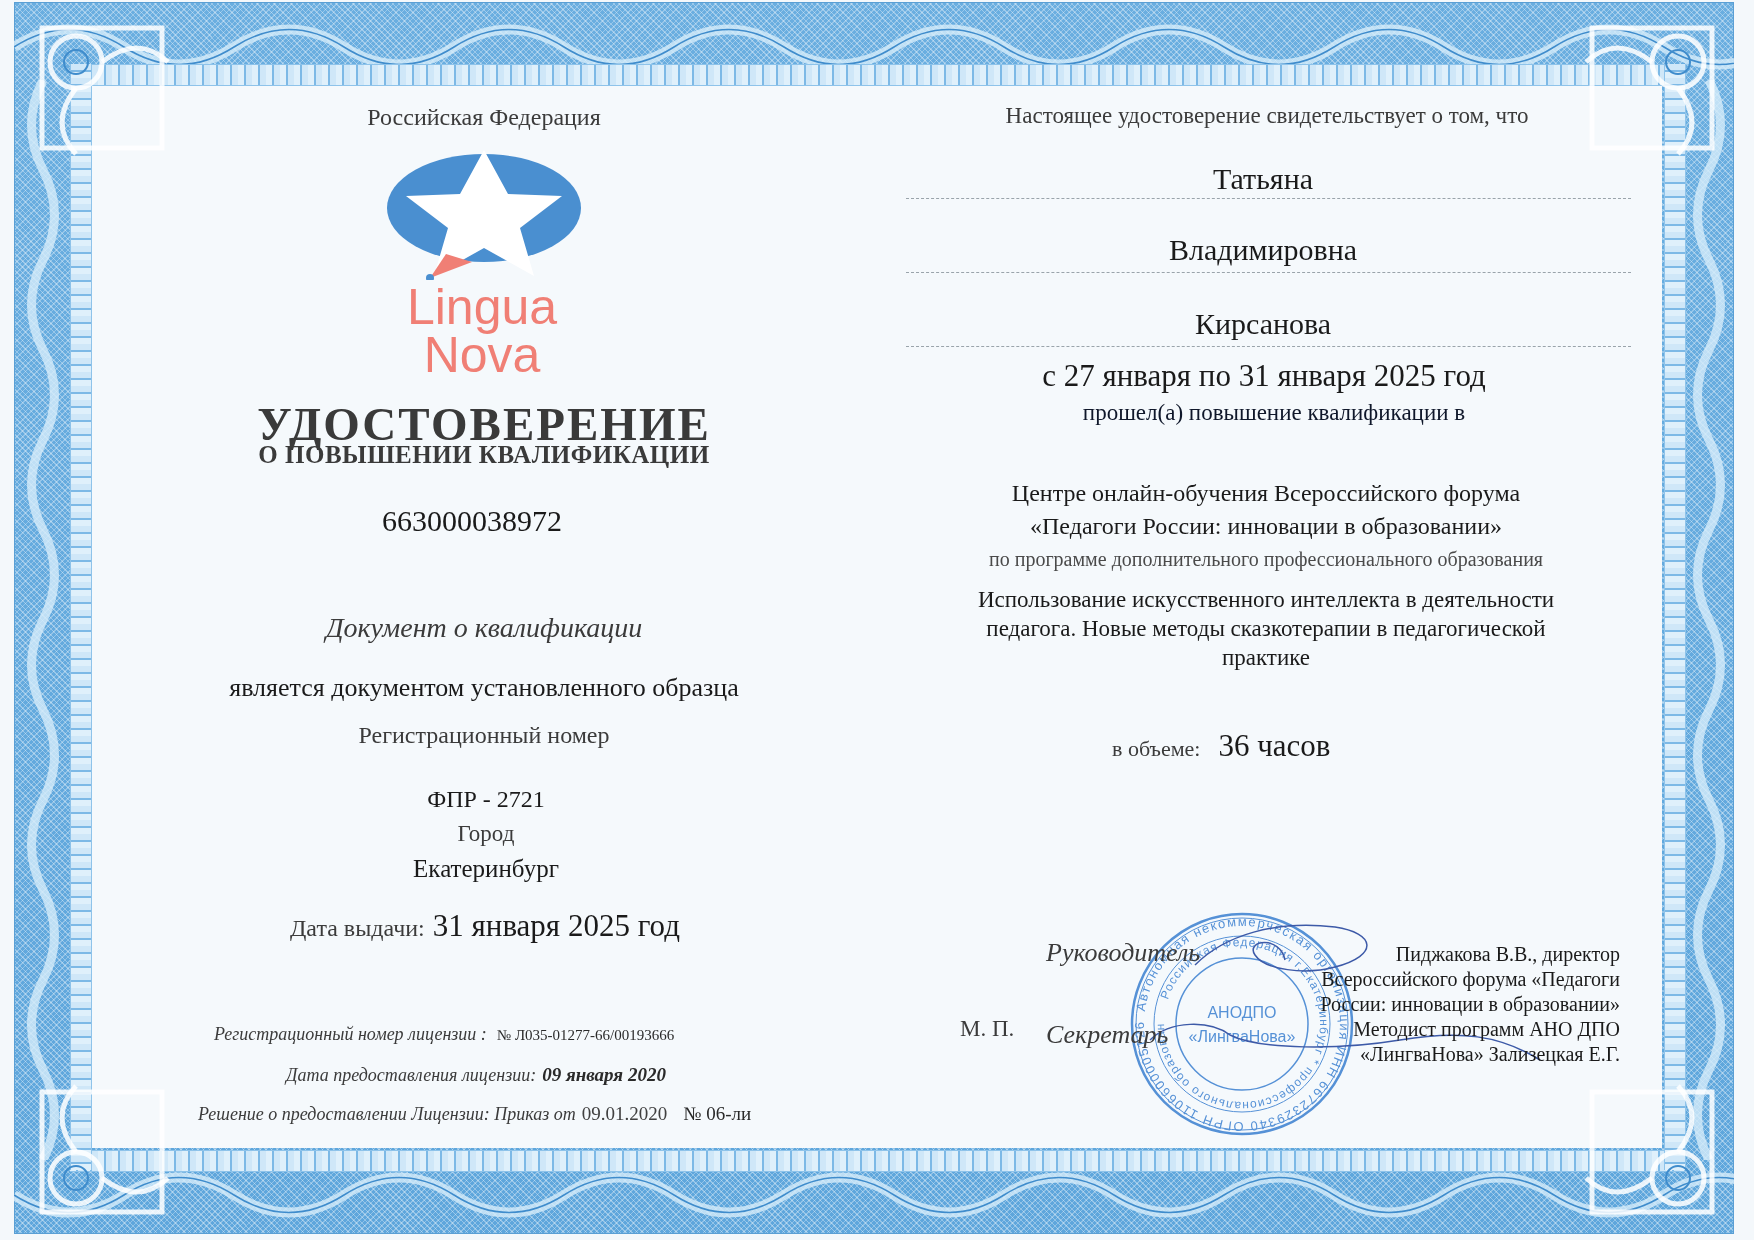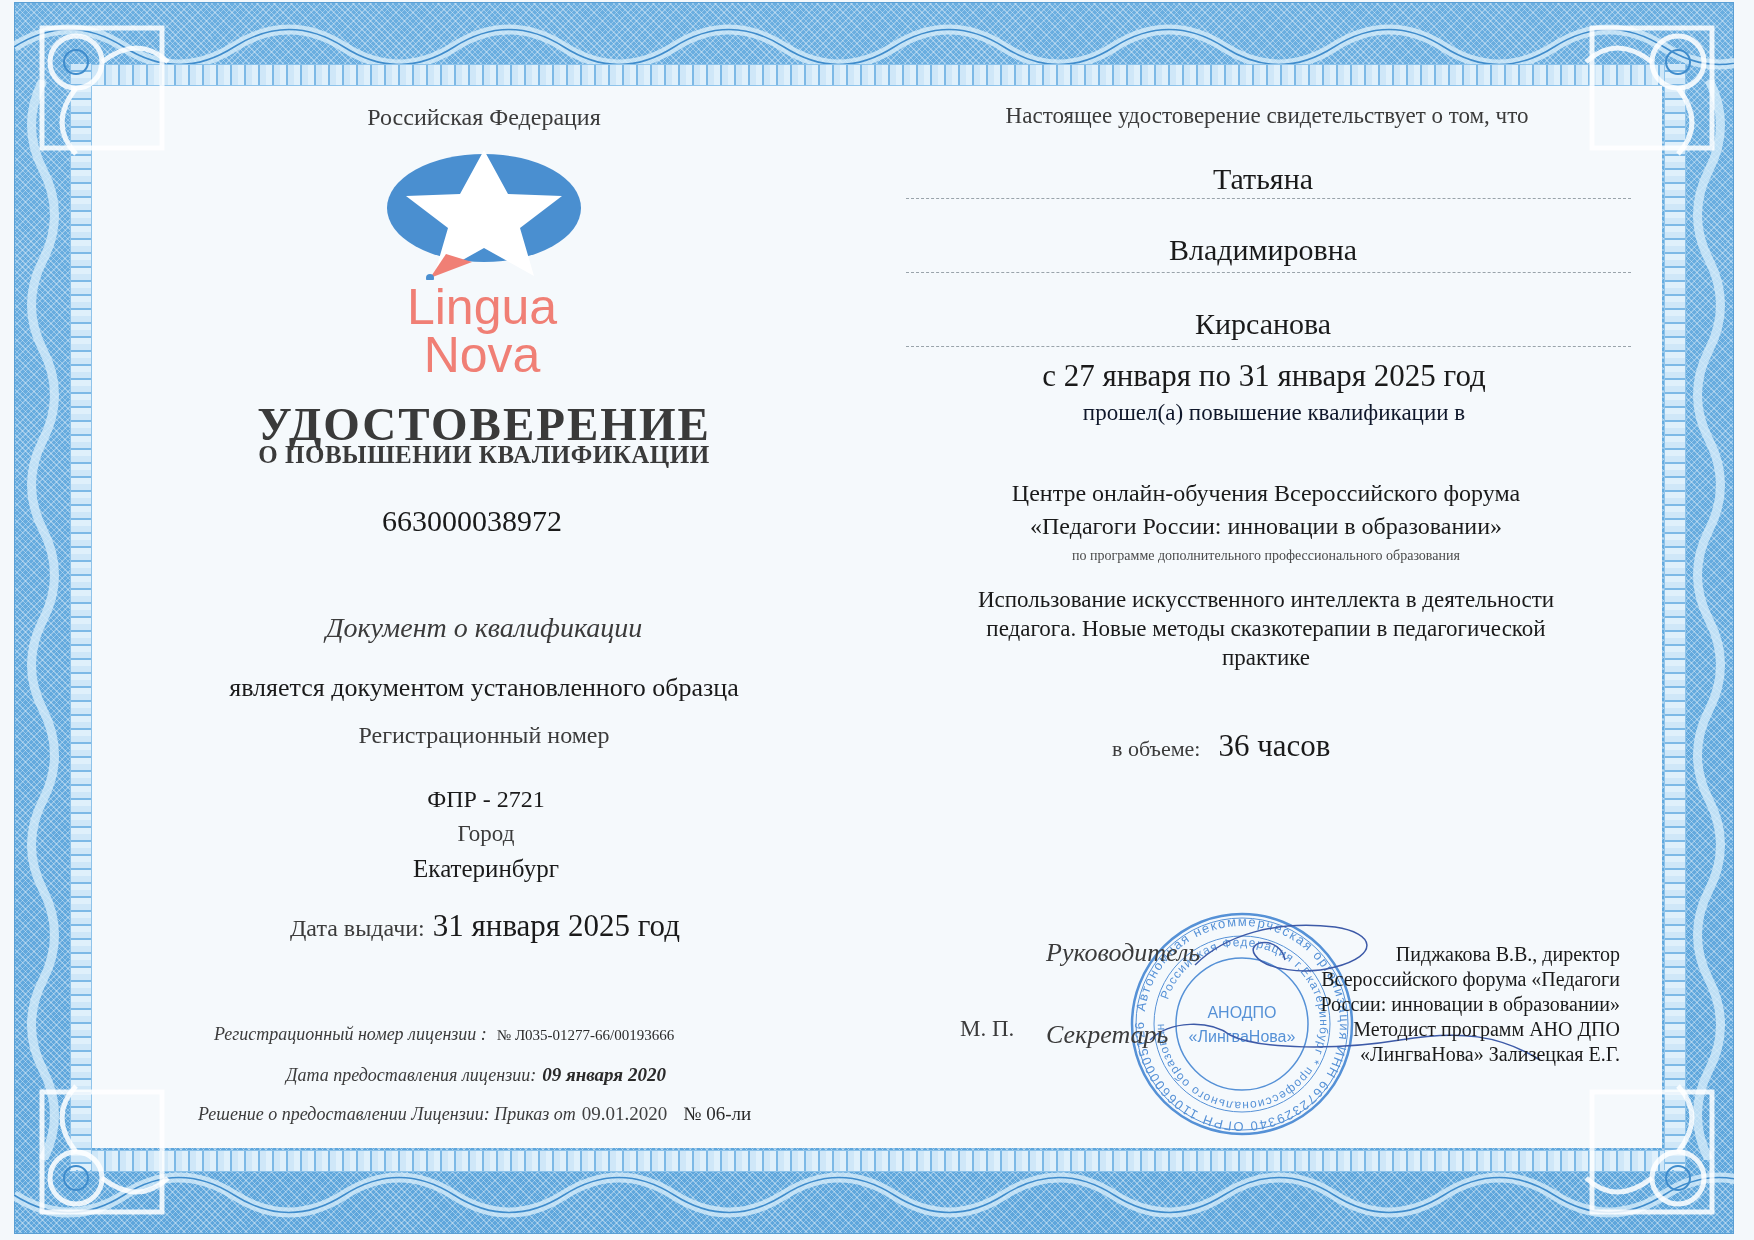--- a/index.html
+++ b/index.html
@@ -133,21 +133,21 @@
   <div class="abs center" style="left:1263px;top:233px;font-size:30px;">Владимировна</div>
   <div class="dotline" style="left:906px;top:272px;width:725px;"></div>
   <div class="abs center" style="left:1263px;top:307px;font-size:30px;">Кирсанова</div>
   <div class="dotline" style="left:906px;top:346px;width:725px;"></div>
 
   <div class="abs center" style="left:1264px;top:358px;font-size:31px;">с 27 января по 31 января 2025 год</div>
   <div class="abs center sans-serif-thin" style="left:1268px;top:400px;font-size:23px;color:#0f172a;margin-left:6px;">прошел(а) повышение квалификации в</div>
 
   <div class="abs center" style="left:1266px;top:480px;font-size:24px;">Центре онлайн-обучения Всероссийского форума</div>
   <div class="abs center" style="left:1266px;top:513px;font-size:24px;">«Педагоги России: инновации в образовании»</div>
-  <div class="abs center sans-serif-thin" style="left:1266px;top:548px;font-size:14px;color:#4a4a4a;">по программе дополнительного профессионального образования</div>
+  <div class="abs center sans-serif-thin" style="left:1266px;top:548px;font-size:20px;color:#4a4a4a;">по программе дополнительного профессионального образования</div>
   <div class="abs center" style="left:1266px;top:587px;font-size:23px;">Использование искусственного интеллекта в деятельности</div>
   <div class="abs center" style="left:1266px;top:616px;font-size:23px;">педагога. Новые методы сказкотерапии в педагогической</div>
   <div class="abs center" style="left:1266px;top:645px;font-size:23px;">практике</div>
 
   <div class="abs" style="left:1112px;top:728px;display:flex;align-items:baseline;gap:18px;text-align:right;">
     <span class="sans-serif-thin" style="font-size:22px;">в объеме:</span>
     <span style="font-size:31px;">36 часов</span>
   </div>
 
   <svg class="abs" style="left:1128px;top:910px;opacity:0.85" width="228" height="228" viewBox="0 0 228 228">

